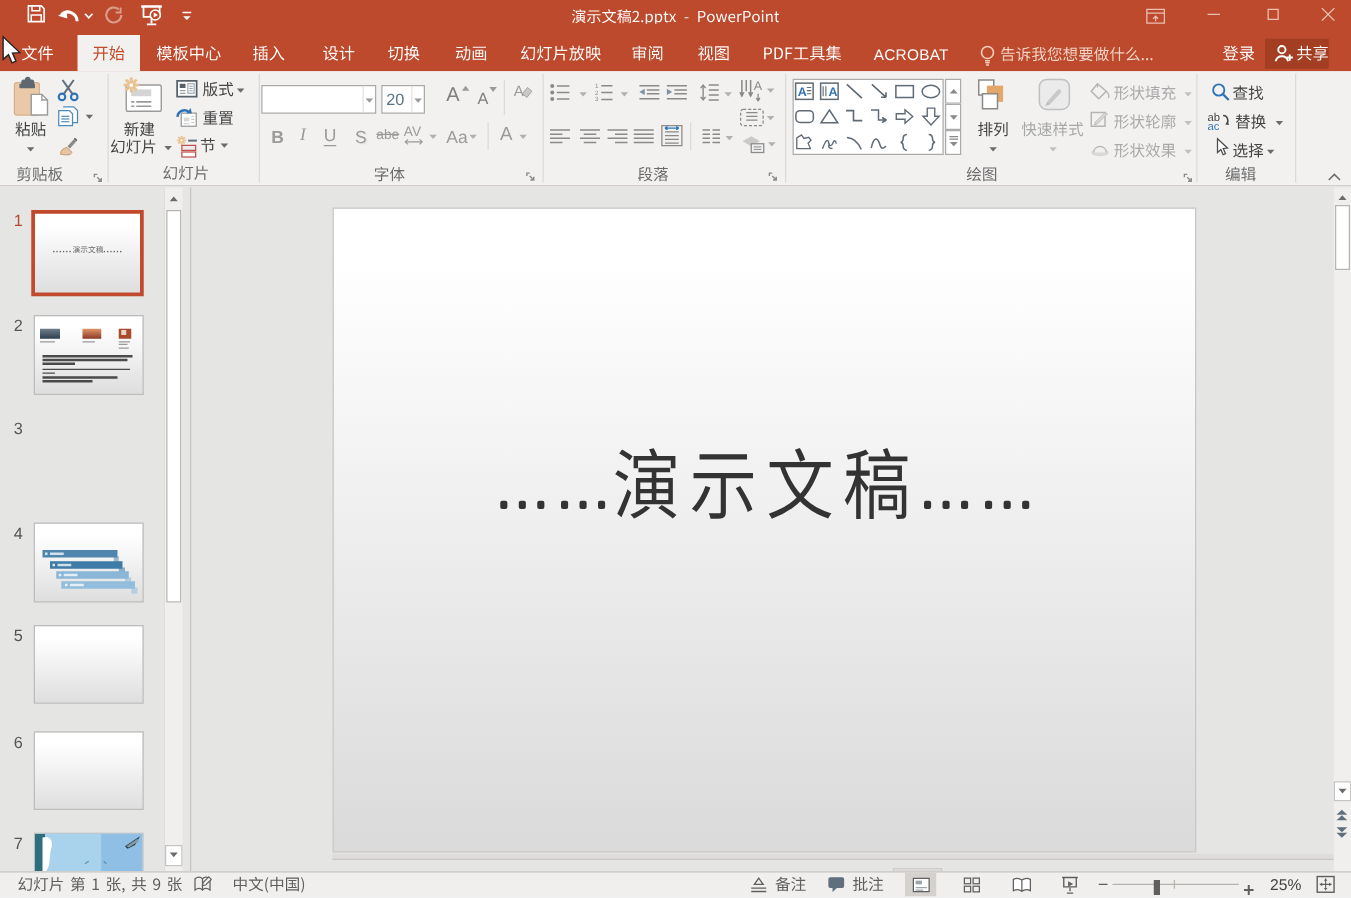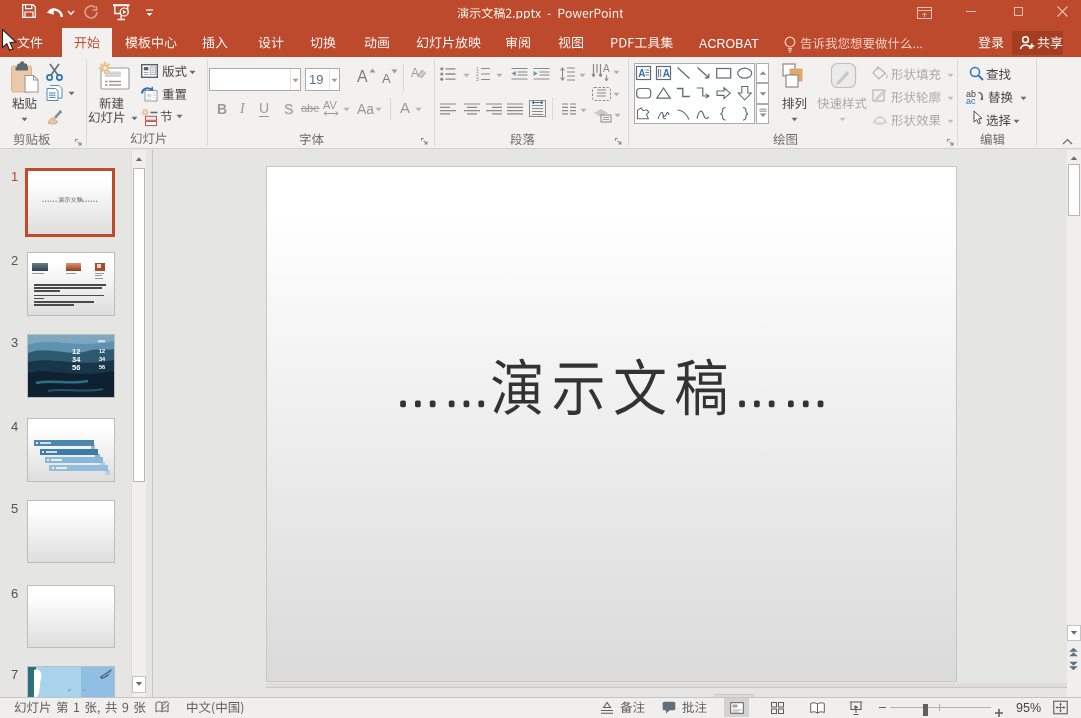--- a/index.html
+++ b/index.html
@@ -433,21 +433,21 @@
         <use href="#u7247" x="2000"></use>
       </g>
     </svg>
 <div class="abs" style="left:207px;top:59px;width:1px;height:87px;background:#DCDAD8"></div>
 <div class="abs" style="left:209px;top:68px;width:92px;height:23px;background:#fff;border:1px solid #ABABAB"></div>
 <div class="abs" style="left:290px;top:69px;width:10px;height:21px;border-left:1px solid #E3E3E3"></div>
 <svg class="ic" style="left:292px;top:78px" width="7" height="5" viewBox="0 0 7 5">
       <path d="M0.5 0.8 L3.5 4.2 L6.5 0.8 Z" fill="#9a9a9a"></path>
     </svg>
 <div class="abs" style="left:305px;top:68px;width:35px;height:23px;background:#fff;border:1px solid #ABABAB"></div>
-<div class="lat" style="left:309px;top:72px;font-size:13px;color:#5a7286">19</div>
+<div class="lat" style="left:309px;top:72px;font-size:13px;color:#5a7286">20</div>
 <div class="abs" style="left:329px;top:69px;width:10px;height:21px;border-left:1px solid #E3E3E3"></div>
 <svg class="ic" style="left:331px;top:78px" width="7" height="5" viewBox="0 0 7 5">
       <path d="M0.5 0.8 L3.5 4.2 L6.5 0.8 Z" fill="#9a9a9a"></path>
     </svg>
 <div class="lat" style="left:357px;top:68px;font-size:16px;color:#7f7f7f">A</div>
 <svg class="ic" style="left:369px;top:68px" width="7" height="5" viewBox="0 0 7 5">
       <path d="M0.5 4.5 L3.5 0.5 L6.5 4.5 z" fill="#9a9a9a"></path>
     </svg>
 <div class="lat" style="left:382px;top:71px;font-size:13px;color:#7f7f7f">A</div>
 <svg class="ic" style="left:391px;top:69px" width="7" height="5" viewBox="0 0 7 5">
@@ -822,38 +822,20 @@
       <div style="position:absolute;left:66.5px;top:24.5px;width:8px;height:1.3px;background:#999"></div>
       <div style="position:absolute;left:5.5px;top:31px;width:72px;height:1.8px;background:#4a4a4a"></div>
       <div style="position:absolute;left:5.5px;top:34.2px;width:68px;height:1.8px;background:#4a4a4a"></div>
       <div style="position:absolute;left:5.5px;top:37.4px;width:26px;height:1.8px;background:#4a4a4a"></div>
       <div style="position:absolute;left:5.5px;top:41.5px;width:70px;height:1.8px;background:#4a4a4a"></div>
       <div style="position:absolute;left:5.5px;top:44.7px;width:10px;height:1.8px;background:#4a4a4a"></div>
       <div style="position:absolute;left:5.5px;top:48px;width:60px;height:1.8px;background:#4a4a4a"></div>
       <div style="position:absolute;left:5.5px;top:51.2px;width:40px;height:1.8px;background:#4a4a4a"></div>
     </div>
     <div class="lat" style="left:11px;top:253px;font-size:13px;color:#555">2</div>
-<div class="abs" style="left:27px;top:334px;width:88px;height:64px;background:linear-gradient(#fff 15%, #DEDEDE);border:1px solid #BDBDBD">
-      <svg width="86" height="62" viewBox="0 0 86 62" style="position:absolute;left:0;top:0">
-        <rect width="86" height="62" fill="#5E92B0"></rect>
-        <path d="M0 10 C20 2 45 14 86 6 V0 H0 Z" fill="#7FA8C0"></path>
-        <path d="M0 18 C20 10 40 22 60 16 C70 13 80 16 86 14 V62 H0 Z" fill="#2E5A70"></path>
-        <path d="M0 27 C25 21 50 33 86 25 V62 H0 Z" fill="#18364A"></path>
-        <path d="M0 38 C22 32 45 44 86 36 V62 H0 Z" fill="#0E2130"></path>
-        <path d="M8 48 C25 44 40 50 60 46" stroke="#2E6F83" stroke-width="2.5" fill="none"></path>
-        <path d="M20 56 C35 53 55 58 75 54" stroke="#24566A" stroke-width="2" fill="none"></path>
-        <text x="44" y="19" font-size="7.5" fill="#fff" font-family="Liberation Sans" font-weight="bold">12</text>
-        <text x="44" y="27" font-size="7.5" fill="#fff" font-family="Liberation Sans" font-weight="bold">34</text>
-        <text x="44" y="35" font-size="7.5" fill="#fff" font-family="Liberation Sans" font-weight="bold">56</text>
-        <rect x="70" y="5" width="7" height="2.5" fill="#D8E4EC" opacity="0.85"></rect>
-        <text x="71" y="18" font-size="5.5" fill="#fff" font-family="Liberation Sans" font-weight="bold">12</text>
-        <text x="71" y="26" font-size="5.5" fill="#fff" font-family="Liberation Sans" font-weight="bold">34</text>
-        <text x="71" y="34" font-size="5.5" fill="#fff" font-family="Liberation Sans" font-weight="bold">56</text>
-      </svg>
-    </div>
     <div class="lat" style="left:11px;top:335px;font-size:13px;color:#555">3</div>
 <div class="abs" style="left:27px;top:418px;width:88px;height:64px;background:linear-gradient(#fff 15%, #DEDEDE);border:1px solid #BDBDBD">
       <div style="position:absolute;left:5.9px;top:21.4px;width:59.8px;height:6px;background:#4E86AE"></div>
       <div style="position:absolute;left:62.7px;top:26.4px;width:4.5px;height:4.5px;background:#4E86AE;opacity:0.55"></div>
       <div style="position:absolute;left:8.4px;top:23.4px;width:2px;height:2px;background:#fff;opacity:0.8"></div>
       <div style="position:absolute;left:12.4px;top:23.4px;width:11px;height:2px;background:#fff;opacity:0.75"></div>
       <div style="position:absolute;left:11.5px;top:29.6px;width:58.6px;height:6px;background:#3E7BA6"></div>
       <div style="position:absolute;left:67.1px;top:34.6px;width:4.5px;height:4.5px;background:#3E7BA6;opacity:0.55"></div>
       <div style="position:absolute;left:14.0px;top:31.6px;width:2px;height:2px;background:#fff;opacity:0.8"></div>
       <div style="position:absolute;left:18.0px;top:31.6px;width:11px;height:2px;background:#fff;opacity:0.75"></div>
@@ -1017,18 +999,18 @@
 <path d="M5.5 4 l4 2.2 l-4 2.2 z" fill="#5f5f5f"></path>
 <path d="M7 9 v3 M4.5 13.5 h5" stroke="#5f5f5f" stroke-width="1.1"></path>
     </svg>
 <div class="abs" style="left:879px;top:706.5px;width:7px;height:1.8px;background:#5f5f5f"></div>
 <div class="abs" style="left:890px;top:707px;width:101px;height:1px;background:#B5B2AF"></div>
 <div class="abs" style="left:939px;top:704px;width:1px;height:7px;background:#B5B2AF"></div>
 <div class="abs" style="left:922.5px;top:704px;width:5.5px;height:11.5px;background:#5f5f5f"></div>
 <div class="abs" style="left:995px;top:703px;width:8px;height:8px"><svg width="8" height="8">
         <path d="M4 0 v8 M0 4 h8" stroke="#5f5f5f" stroke-width="1.6"></path>
       </svg></div>
-<div class="lat" style="left:1016px;top:701px;font-size:12.5px;color:#444">95%</div>
+<div class="lat" style="left:1016px;top:701px;font-size:12.5px;color:#444">25%</div>
 <svg class="ic" style="left:1053px;top:700px" width="15" height="15" viewBox="0 0 16 15">
 <rect x="0.8" y="0.8" width="14.4" height="13.4" fill="none" stroke="#5f5f5f" stroke-width="1.2"></rect>
 <path d="M8 2.5 v10 M3 7.5 h10" stroke="#5f5f5f" stroke-width="0.9"></path>
 <path d="M8 2.5 l-1.5 2 h3 z M8 12.5 l-1.5 -2 h3 z M3 7.5 l2 -1.5 v3 z M13 7.5 l-2 -1.5 v3 z" fill="#5f5f5f"></path>
 </svg>
 </div>
 </body></html>

